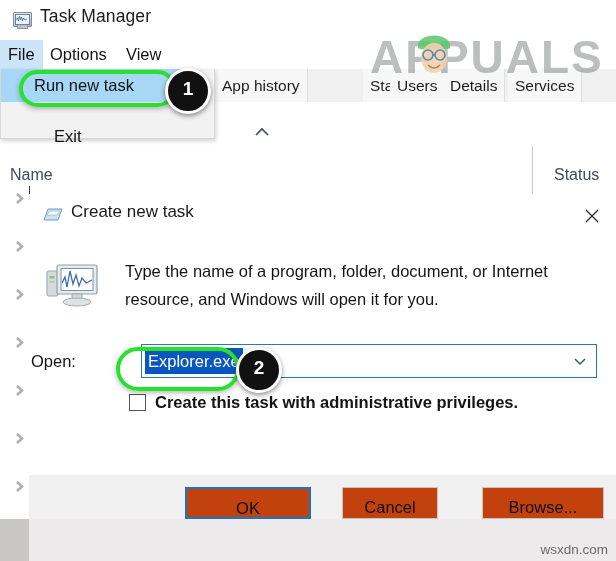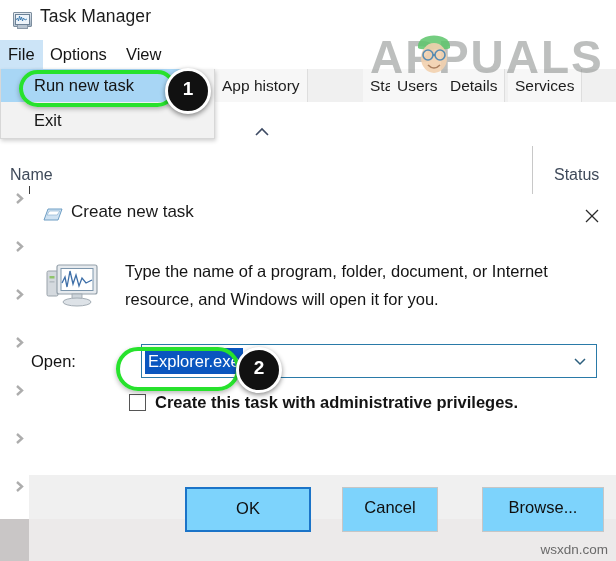--- a/index.html
+++ b/index.html
@@ -121,22 +121,23 @@
     color: #141414;
     padding-left: 33px;
     box-sizing: border-box;
     white-space: nowrap;
   }
   .dropdown-item.run {
     top: 0px;
     background: #a8d6f5;
   }
   .dropdown-item.exit {
-    top: 35px;
+    top: 51px;
     background: transparent;
+    margin-left: 20px;
   }
 
   
   .tabstrip {
     position: absolute;
     left: 0; top: 69px;
     width: 616px; height: 33px;
     background: #f0f0f0;
     border-bottom: 1px solid #dcdcdc;
   }
@@ -328,26 +329,26 @@
 
   .dialog-footer {
     position: absolute;
     left: 0; top: 281px;
     width: 587px; height: 44px;
     background: #f0f0f0;
   }
   .btn {
     position: absolute;
     top: 12px;
-    height: 45px;
+    height: 32px;
     line-height: 38px;
     text-align: center;
     font-size: 16.5px;
     color: #0f0f0f;
-    background: #7dd3fc;
+    background: #c2410c;
     border: 1px solid #c6c6c6;
     box-sizing: border-box;
     white-space: nowrap;
   }
   .btn.ok {
     left: 156px; width: 126px;
     border: 2px solid #1b74c8;
   }
   .btn.cancel { left: 313px; width: 96px; }
   .btn.browse { left: 453px; width: 122px; }

